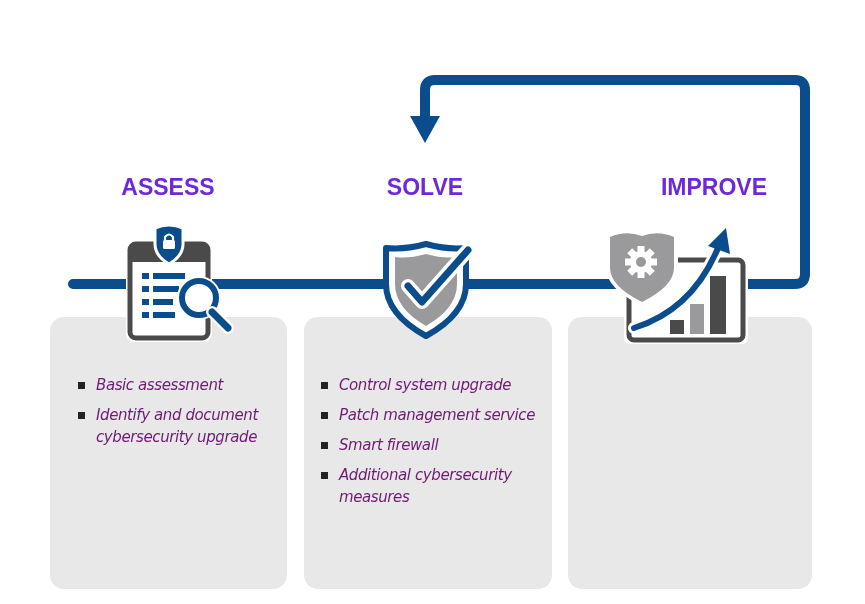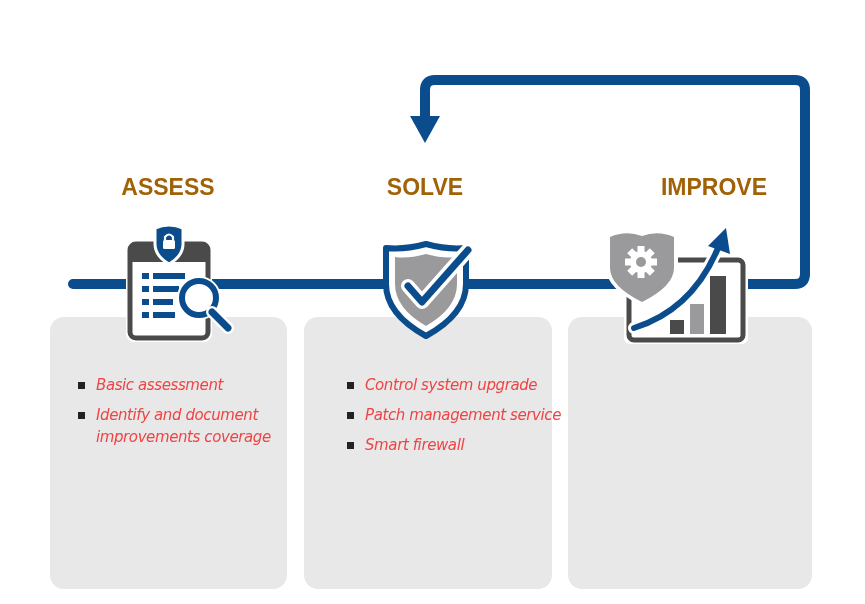--- a/index.html
+++ b/index.html
@@ -6,32 +6,32 @@
   body { width: 865px; height: 604px; position: relative; overflow: hidden;
          font-family: "Liberation Sans", "DejaVu Sans", sans-serif; }
   .stage { position: absolute; left: 0; top: 0; width: 865px; height: 604px; }
   svg.lines { position: absolute; left: 0; top: 0; width: 865px; height: 604px; }
   .card { position: absolute; top: 317px; height: 272px; background: #e8e8e8;
           border-radius: 14px; }
   .card.c1 { left: 50px; width: 237px; }
   .card.c2 { left: 304px; width: 248px; }
   .card.c3 { left: 568px; width: 244px; }
   .heading { position: absolute; top: 174px; font-weight: bold; font-size: 23px;
-             color: #a16207; letter-spacing: 0px; text-align: center; width: 200px; }
+             color: #6d28d9; letter-spacing: 0px; text-align: center; width: 200px; }
   .h1 { left: 68px; }
   .h2 { left: 325px; text-align: center; }
   .h3 { left: 614px; }
   ul.items { position: absolute; list-style: none; margin: 0; padding: 0;
              font-family: "DejaVu Sans", sans-serif; font-style: italic;
-             font-size: 15px; color: #ef4444; letter-spacing: -0.4px; }
+             font-size: 15px; color: #701a75; letter-spacing: -0.4px; }
   ul.items li { position: relative; padding-left: 18px; line-height: 22px; margin-bottom: 8px; }
   ul.items li::before { content: ""; position: absolute; left: 0; top: 8px;
              width: 7px; height: 7px; background: #222222; }
   .l1 { left: 78px; top: 374px; width: 200px; }
-  .l2 { left: 347px; top: 374px; width: 220px; }
+  .l2 { left: 321px; top: 374px; width: 220px; }
   .l3 { left: 590px; top: 374px; width: 215px; }
   .icon-wrap { position: absolute; }
 </style>
 </head>
 <body>
 
 <div class="stage">
 
   <svg class="lines" viewBox="0 0 865 604">
     <path d="M73 284 L 795 284 Q 805 284 805 274 L 805 90 Q 805 80 795 80 L 435 80 Q 425 80 425 90 L 425 118" fill="none" stroke="#0b4c8c" stroke-width="10" stroke-linecap="round" stroke-linejoin="round"></path>
@@ -99,23 +99,24 @@
       <circle r="5" fill="#9a9a9c"></circle>
     </g>
 
     <path d="M30 104 Q88 86 114 24" fill="none" stroke="#ffffff" stroke-width="12" stroke-linecap="round"></path>
     <path d="M30 104 Q88 86 114 24" fill="none" stroke="#0b4c8c" stroke-width="6" stroke-linecap="round"></path>
     <polygon points="104,22 122,4 126,30" fill="#0b4c8c"></polygon>
   </svg>
 
   <ul class="items l1">
     <li>Basic assessment</li>
-    <li>Identify and document improvements coverage</li>
+    <li>Identify and document cybersecurity upgrade</li>
   </ul>
 
   <ul class="items l2">
     <li>Control system upgrade</li>
     <li>Patch management service</li>
     <li>Smart firewall</li>
+    <li>Additional cybersecurity measures</li>
   </ul>
 
 
 </div>
 
 </body></html>

